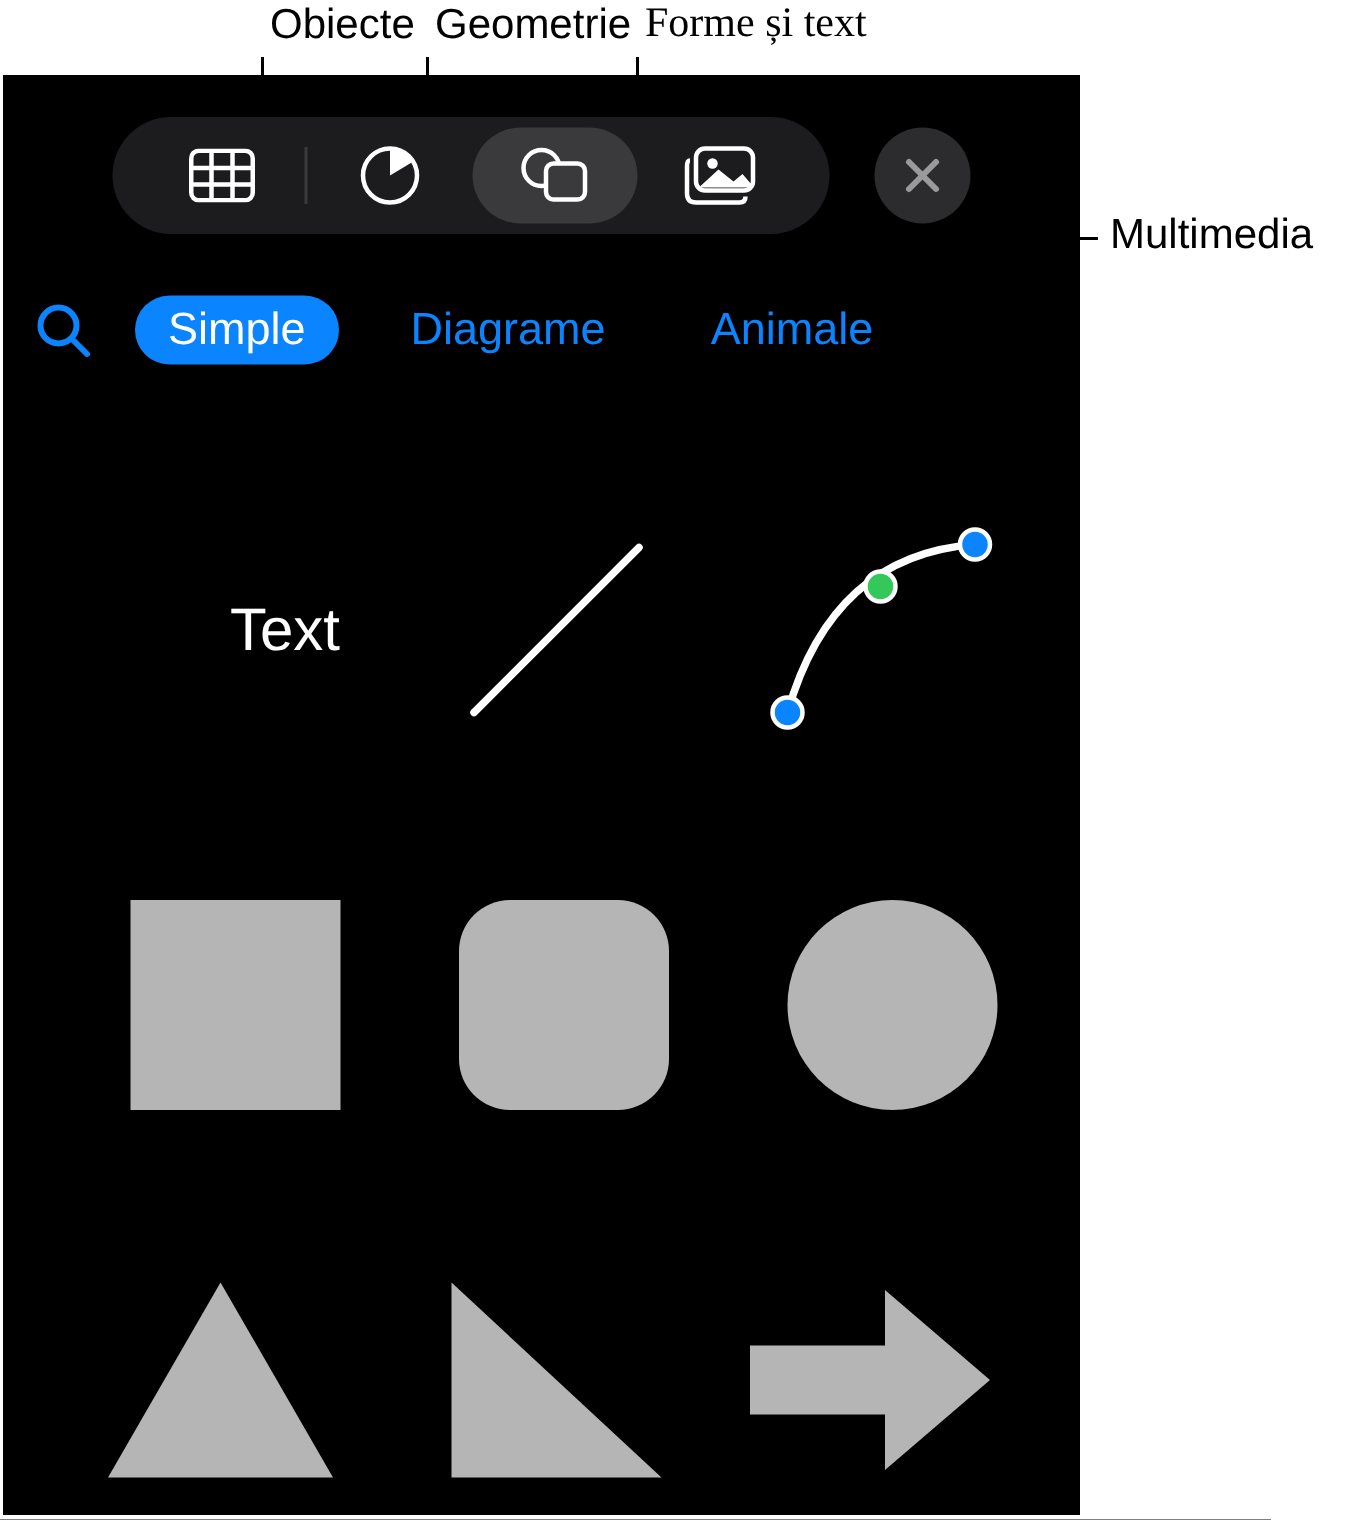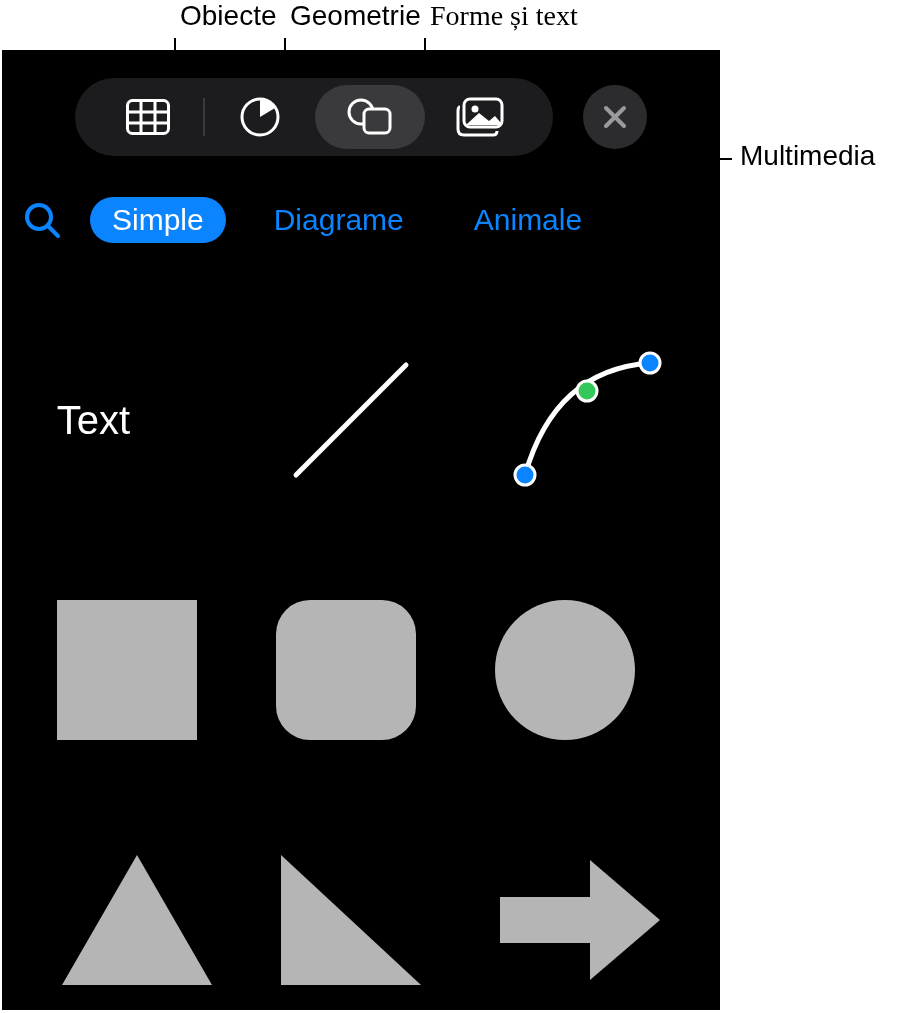--- a/index.html
+++ b/index.html
@@ -147,21 +147,21 @@
       align-items: center;
       justify-items: center;
       padding: 20px 30px 0 30px;
       row-gap: 10px;
     }
     .shape-cell {
       width: 170px;
       height: 170px;
       display: flex;
       align-items: center;
-      justify-content: flex-start;
+      justify-content: flex-end;
     }
     .text-shape {
       color: #fff;
       font-size: 40px;
       font-weight: 500;
     }
     .basic-shape {
       background: #b5b5b5;
     }
     .square { width: 140px; height: 140px; }

